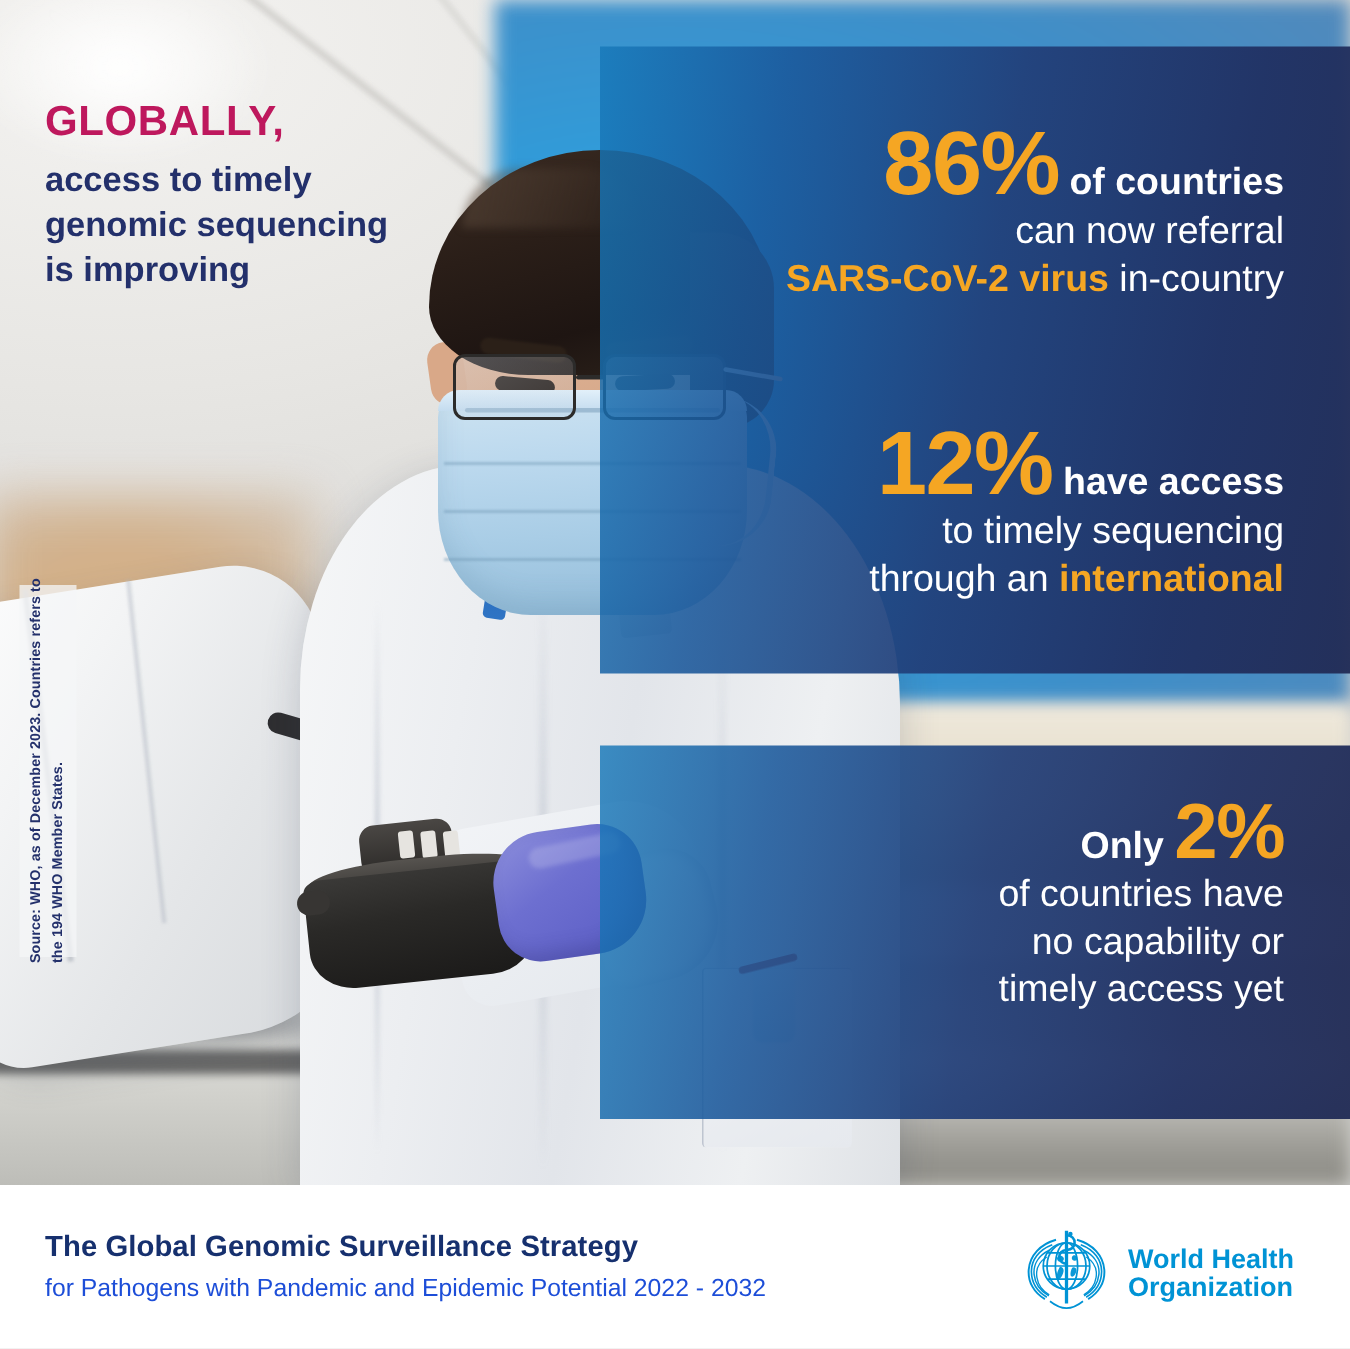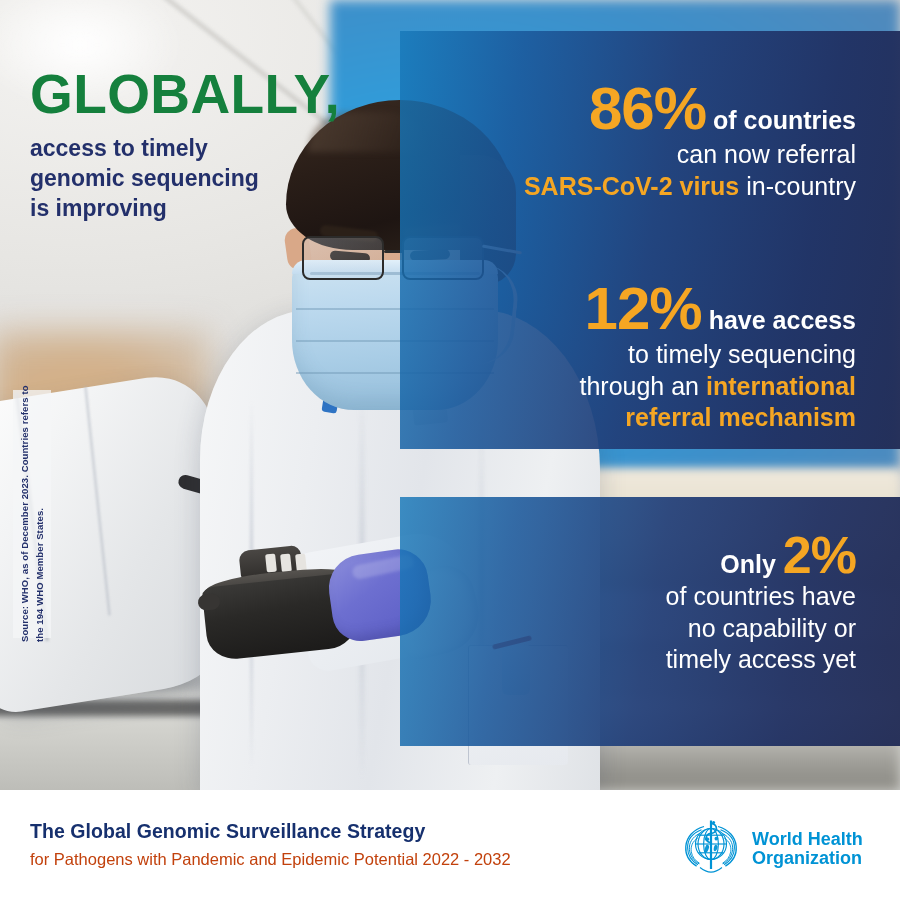--- a/index.html
+++ b/index.html
@@ -298,21 +298,21 @@
     white-space:nowrap;
     font-size:9.5px; font-weight:bold; line-height:1.55;
     color:#23306b; letter-spacing:.1px;
     text-align:left;
   }
   .source-text span{ display:block; }
 
   
   .headline{ position:absolute; left:30px; top:66px; width:360px; }
   .headline-main{
-    font-size:55px; font-weight:bold; color:#15803d;
+    font-size:28px; font-weight:bold; color:#be185d;
     letter-spacing:.4px; line-height:1.05;
   }
   .headline-sub{
     margin-top:10px;
     font-size:23px; font-weight:bold; color:#23306b; line-height:1.3;
   }
 
   
   .panel{
     position:absolute; left:400px;
@@ -344,21 +344,21 @@
   
   .footer{
     position:absolute; left:0; top:790px; width:900px; height:109px;
     background:#ffffff;
   }
   .footer-text{ position:absolute; left:30px; top:30px; }
   .footer-title{
     font-size:19.5px; font-weight:bold; color:#16306e; letter-spacing:.05px;
   }
   .footer-sub{
-    margin-top:7px; font-size:16.5px; color:#c2410c;
+    margin-top:7px; font-size:16.5px; color:#1d4ed8;
   }
   .who-logo{
     position:absolute; left:680px; top:818px; width:200px; height:62px;
     display:flex; align-items:center; gap:10px;
   }
   .who-name{
     font-size:18px; font-weight:bold; color:#0093d5; line-height:1.06;
   }
 </style>
 </head>
@@ -469,23 +469,20 @@
     </div>
 
     <div class="stat stat-2">
       <div class="stat-line">
         <span class="big">12%</span><span class="lead"> have access</span>
       </div>
       <div class="stat-line body-txt">to timely sequencing</div>
       <div class="stat-line">
         <span class="body-txt">through an </span><span class="amber body-txt">international</span>
       </div>
-      <div class="stat-line">
-        <span class="amber body-txt">referral mechanism</span>
-      </div>
     </div>
 
   </div>
 
   <div class="panel panel-bottom">
     <div class="stat stat-3">
       <div class="stat-line">
         <span class="lead">Only </span><span class="big big-sm">2%</span>
       </div>
       <div class="stat-line body-txt">of countries have</div>

